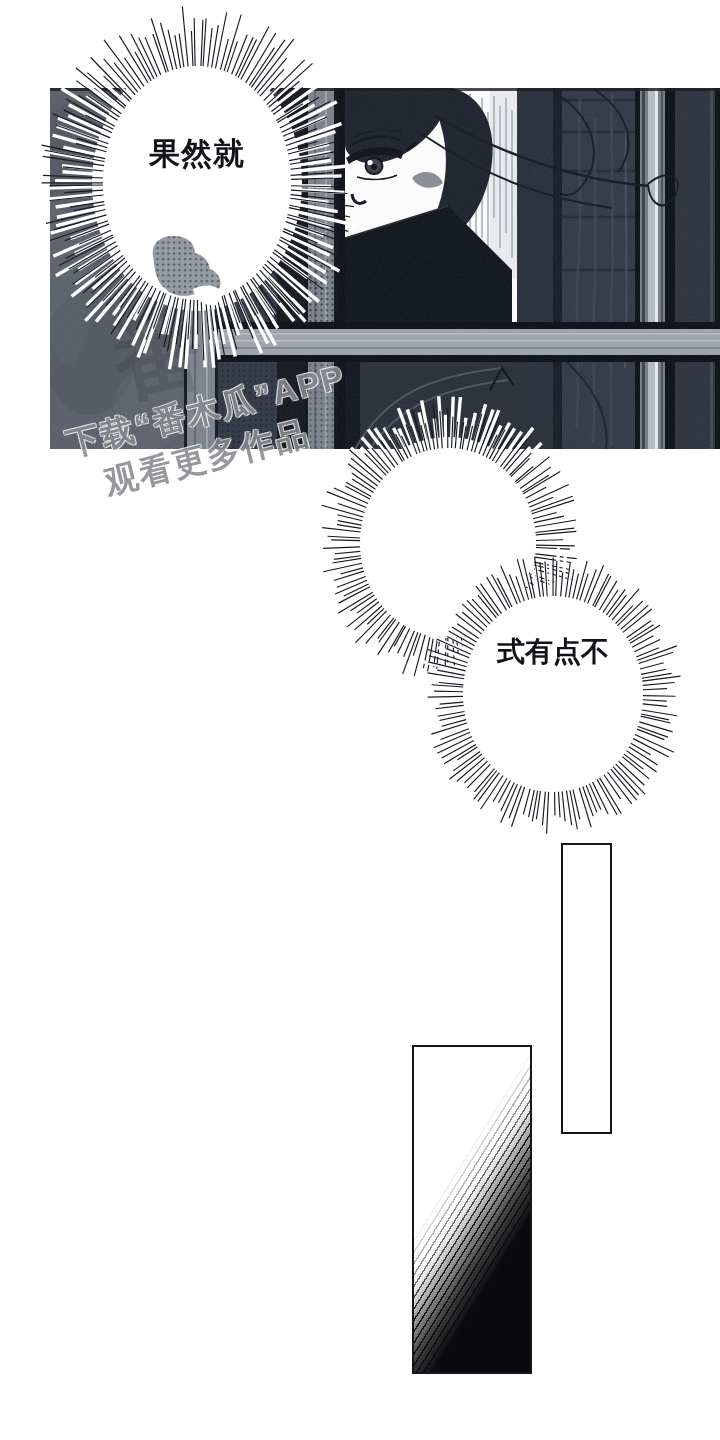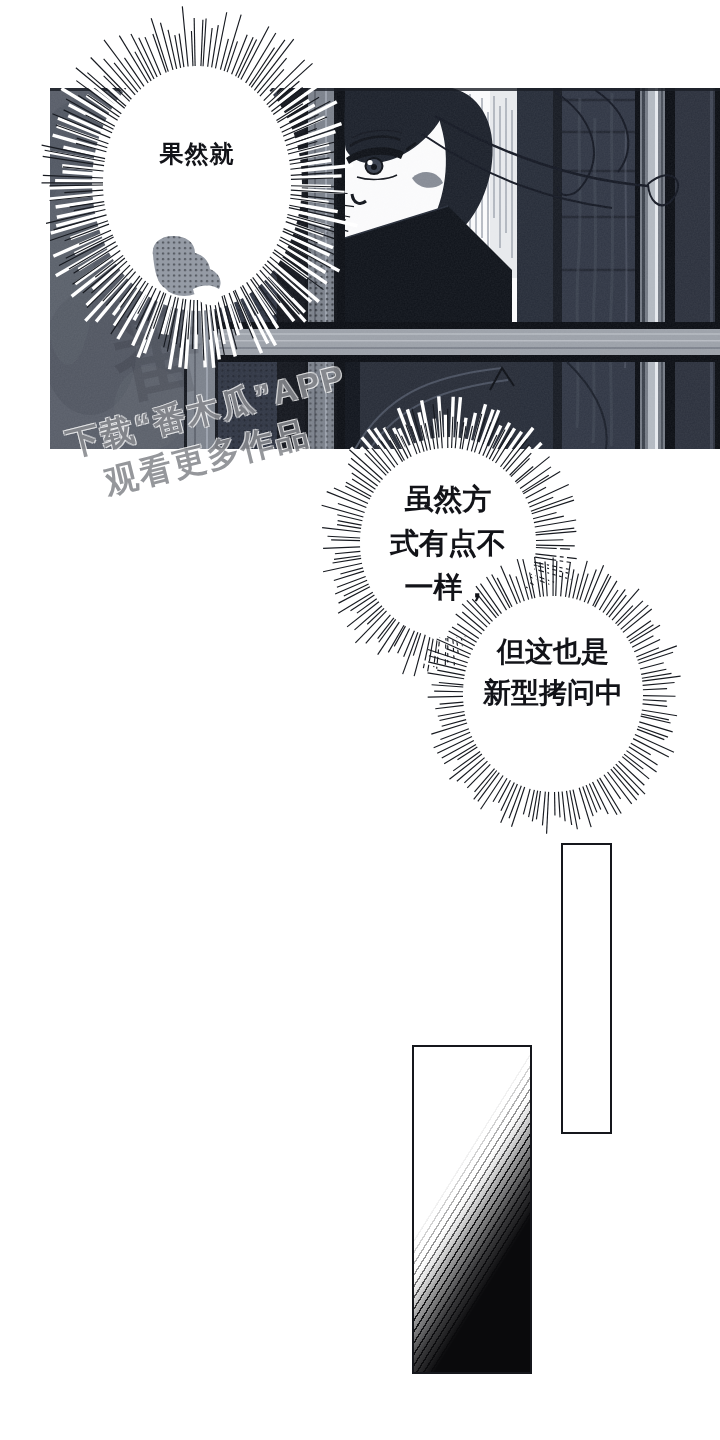--- a/index.html
+++ b/index.html
@@ -17,21 +17,21 @@
   .f-hair{fill:var(--hair,#1b202a);}
   .f-mask{fill:var(--mask_dark,#0e1219);}
   .f-face{fill:var(--face_white,#fbfbfc);}
   .f-cloth{fill:var(--clothing,#272c37);}
   
   .burst{position:absolute;overflow:visible;}
   .btxt{
     position:absolute;text-align:center;font-weight:700;
     color:var(--bubble_text,#121318);white-space:nowrap;z-index:6;
   }
-  .b1{left:97px;top:133px;width:200px;font-size:24px;line-height:42px;letter-spacing:1px;}
+  .b1{left:97px;top:133px;width:200px;font-size:31px;line-height:42px;letter-spacing:1px;}
   .b2{left:348px;top:477px;width:200px;font-size:29px;line-height:44px;}
   .b3{left:453px;top:631px;width:200px;font-size:28px;line-height:41px;}
   .z3{z-index:3;}
   
   .wm{
     position:absolute;font-weight:700;font-size:33px;letter-spacing:2px;
     color:var(--watermark_gray,#87898e);opacity:.88;white-space:nowrap;z-index:2;
     text-shadow:1px 1px 0 rgba(255,255,255,.85),-1px -1px 0 rgba(255,255,255,.85),
                 1px -1px 0 rgba(255,255,255,.6),-1px 1px 0 rgba(255,255,255,.6);
   }
@@ -982,26 +982,20 @@
       <g class="post-burst">
       <path d="M146,262 C144,250 154,243 166,243 C180,243 188,250 188,260 C196,262 202,268 203,276 C212,280 216,288 212,296 C207,304 196,306 188,301 C178,305 164,303 158,295 C149,290 147,272 146,262 Z" fill="#959ba5"></path>
       <path d="M146,262 C144,250 154,243 166,243 C180,243 188,250 188,260 C196,262 202,268 203,276 C212,280 216,288 212,296 C207,304 196,306 188,301 C178,305 164,303 158,295 C149,290 147,272 146,262 Z" fill="url(#dots)" opacity="0.5"></path>
       <path d="M186,296 C198,290 210,292 216,300 L210,312 C198,314 188,308 186,296 Z" fill="#ffffff"></path>
     </g>
   </svg>
 
   <div class="btxt b1">
     <div>果然就</div>
   </div>
-  <div class="btxt b2">
-    <div>虽然方</div>
+  <div class="btxt b3">
     <div>式有点不</div>
-    <div>一样，</div>
-  </div>
-  <div class="btxt b3">
-    <div>但这也是</div>
-    <div>新型拷问中</div>
   </div>
 
   <div class="rect-tall"></div>
   <div class="rect-hatch"></div>
 
 </div>
 
 </body></html>

